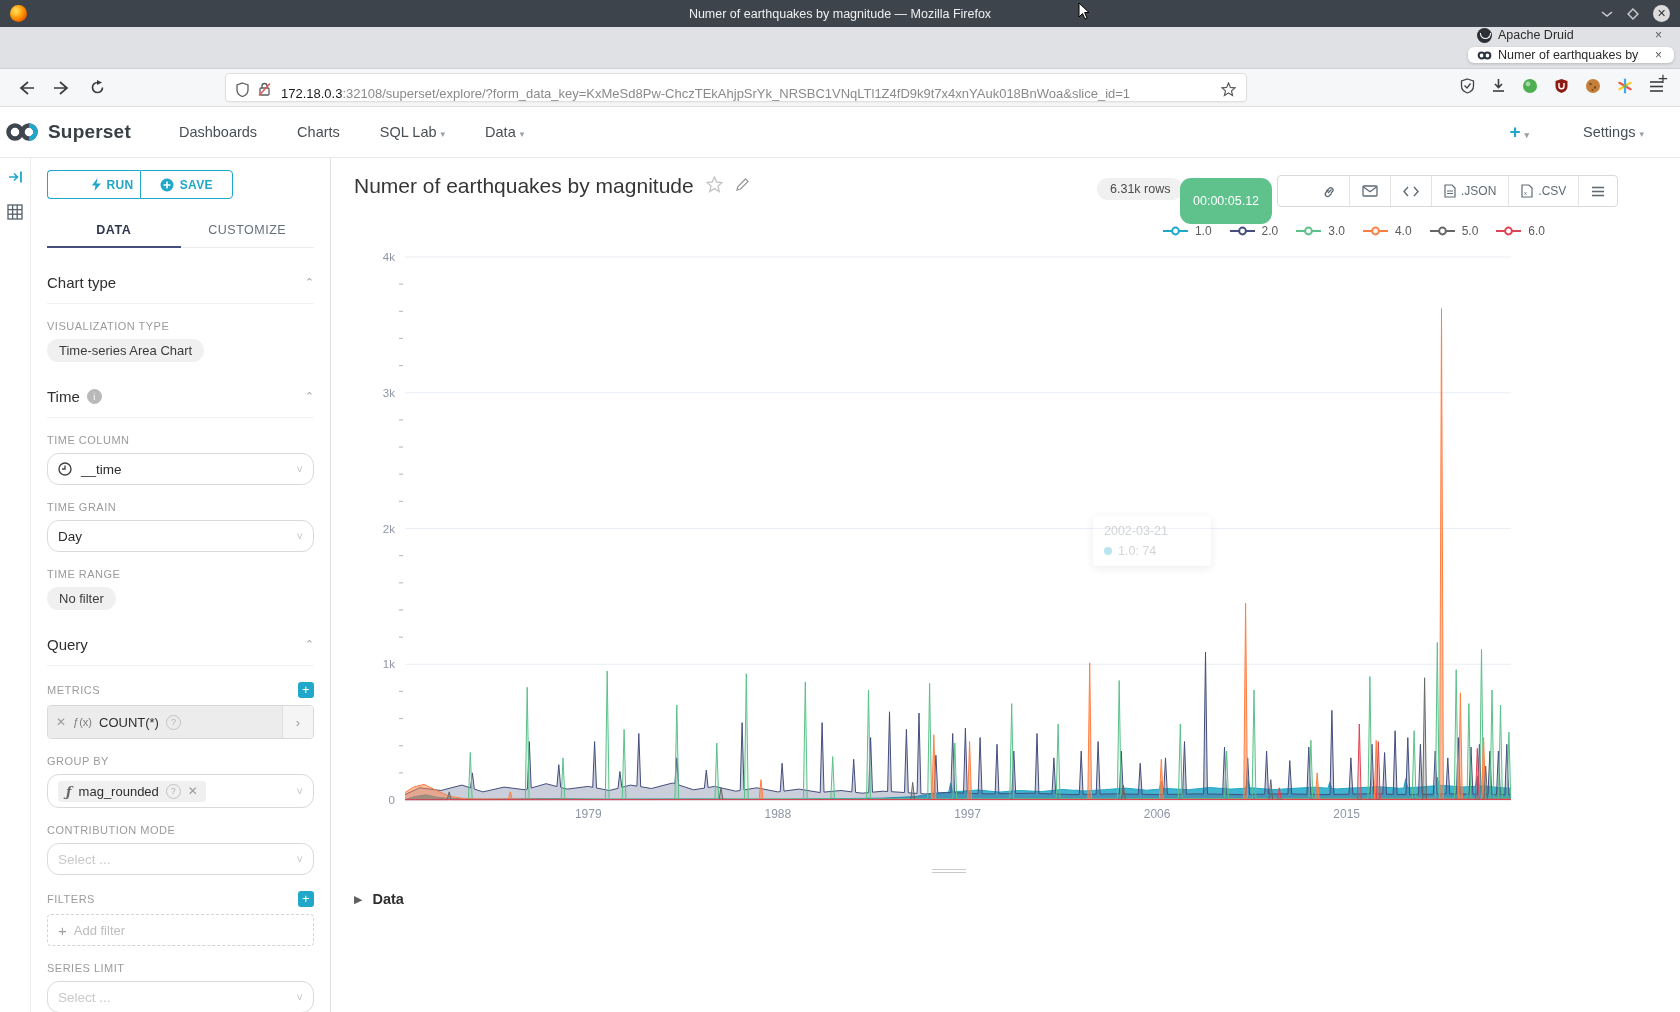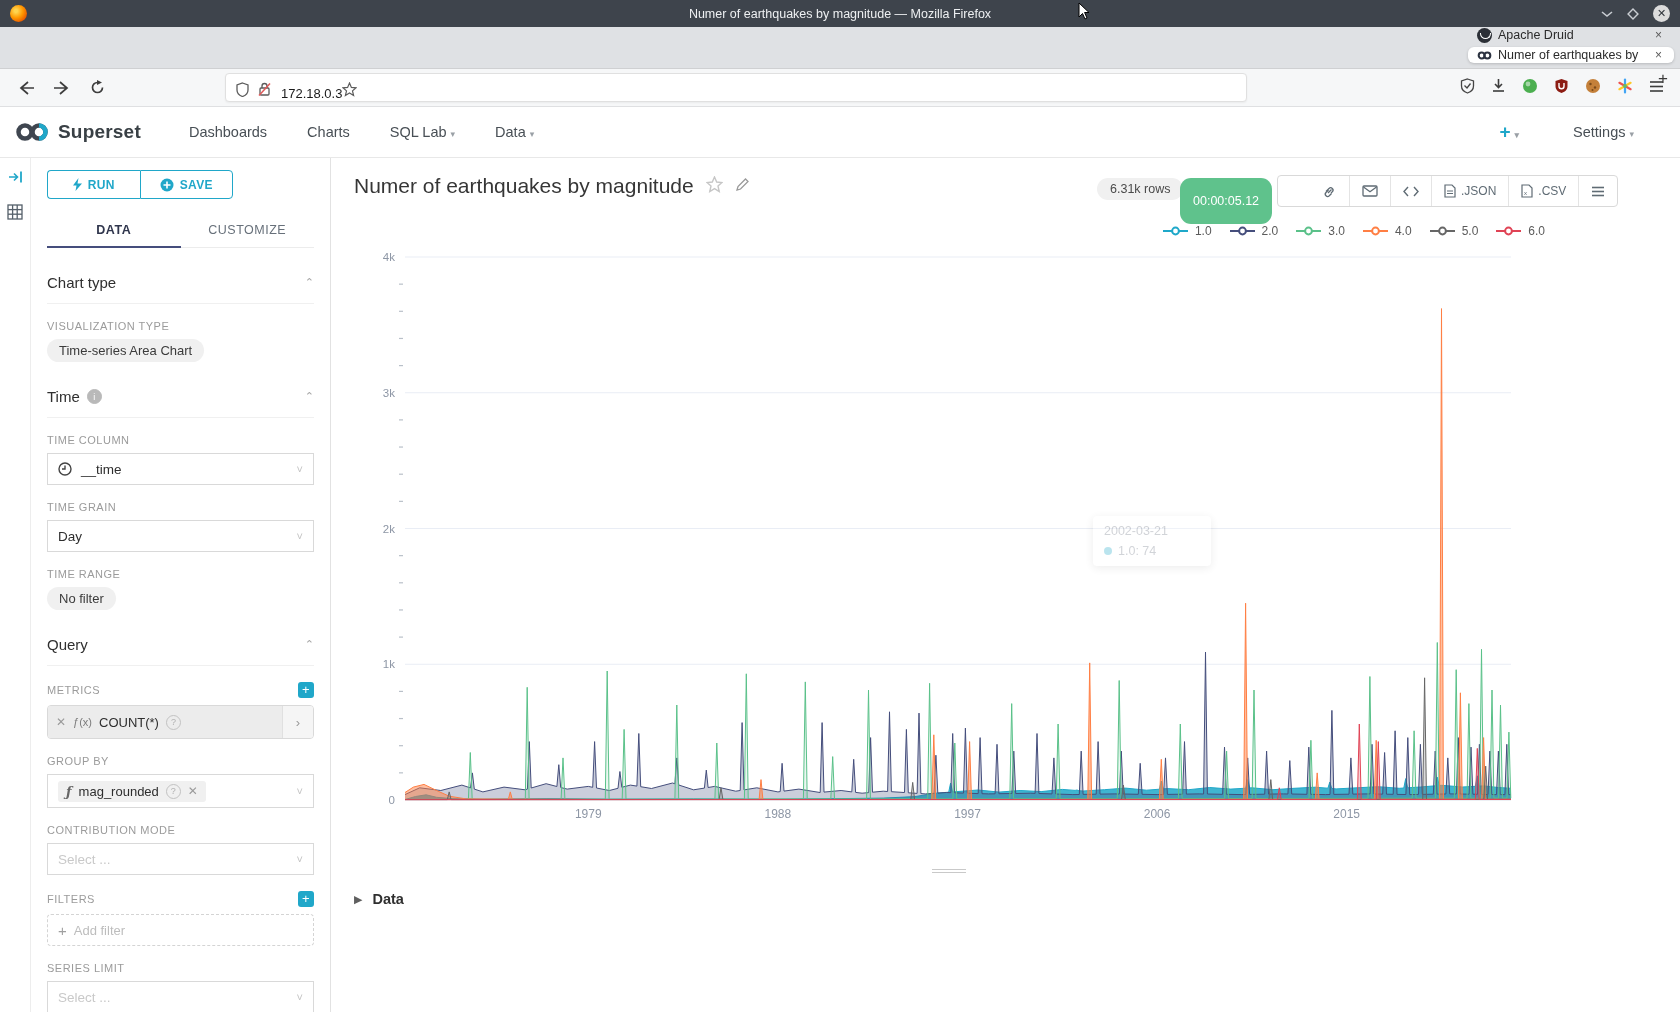--- a/index.html
+++ b/index.html
@@ -20,44 +20,44 @@
   .druid-favicon{background:#2b2f36;position:relative;}
   .druid-favicon:after{content:"";position:absolute;left:3px;top:5px;width:9px;height:5px;border:1.5px solid #fff;border-top:none;border-radius:0 0 6px 6px;}
   .newtab-btn{font-size:17px;color:#3a3a3a;padding:2px 8px;margin-bottom:6px;}
   #urlrow{height:37px;background:#f6f7f8;border-bottom:1px solid #dfe0e2;display:flex;align-items:center;padding:0 8px;}
   .nav-ic{color:#4a4a4a;padding:0 10px;display:flex;align-items:center;}
   #urlfield{margin-left:110px;width:1000px;height:27px;background:#fff;border:1px solid #e0e0e0;border-radius:4px;display:flex;align-items:flex-end;padding:0 10px;box-shadow:0 1px 2px rgba(0,0,0,.05);}
   #urlfield .host{font-size:13px;color:#1b1b1b;}
   #urlfield .rest{font-size:13px;color:#8a8a8a;white-space:nowrap;overflow:hidden;flex:1;}
   .toolbar-icons{margin-left:auto;display:flex;align-items:center;gap:16px;padding-right:8px;}
   
-  #ssnav{height:50px;border-bottom:1px solid #e8e8e8;display:flex;align-items:center;padding:0 14px;background:#fff;}
+  #ssnav{height:50px;border-bottom:1px solid #e8e8e8;display:flex;align-items:center;padding:0 4px;background:#fff;}
   .brand{display:flex;align-items:center;gap:8px;margin-right:28px;}
   .brand-name{font-size:19px;font-weight:bold;color:#394045;letter-spacing:.2px;}
   .navitem{font-size:14.5px;color:#484f55;margin:0 20px;}
   .caret{font-size:9px;color:#9aa0a6;margin-left:4px;}
   .nav-right{margin-left:auto;display:flex;align-items:center;gap:34px;padding-right:12px;}
   .plus-menu{color:#20a7c9;font-size:19px;font-weight:bold;}
   
   #appbody{display:flex;height:856px;}
   #ministrip{width:30px;border-right:1px solid #ededed;padding-top:12px;display:flex;flex-direction:column;align-items:center;gap:16px;background:#fff;}
   #sidebar{width:300px;border-right:1px solid #e2e2e2;padding:12px 16px 0 16px;box-sizing:border-box;background:#fff;overflow:hidden;}
   .btnrow{display:flex;width:186px;}
   .btnrow button{flex:1;height:29px;background:#fff;border:1px solid #20a7c9;color:#20a7c9;font-size:12px;font-weight:bold;letter-spacing:.3px;display:flex;align-items:center;justify-content:center;gap:6px;font-family:inherit;}
-  .btnrow button:first-child{border-radius:4px 0 0 4px;border-right:none;}
+  .btnrow button:first-child{border-radius:4px 0 0 4px;border-right:none;justify-content:flex-end;}
   .btnrow button:last-child{border-radius:0 4px 4px 0;}
   .sidetabs{display:flex;margin-top:16px;border-bottom:1px solid #ececec;}
   .sidetab{flex:1;text-align:center;font-size:12.5px;letter-spacing:.5px;color:#67707a;padding:8px 0 10px 0;position:relative;}
   .sidetab.active{color:#30364d;font-weight:bold;}
   .sidetab.active:after{content:"";position:absolute;left:0;right:0;bottom:-1px;height:2px;background:#454e7c;}
   .section-h{display:flex;align-items:center;font-size:15px;color:#2f2f2f;margin-top:26px;padding-bottom:12px;border-bottom:1px solid #f0f0f0;}
   .section-h .chev{margin-left:auto;color:#a5a5a5;font-size:11px;}
   .flabel{font-size:11px;color:#9b9b9b;letter-spacing:.5px;margin:16px 0 7px 0;display:flex;align-items:center;}
   .pill{display:inline-block;background:#f0f0f0;border-radius:12px;padding:4px 12px;font-size:13px;color:#3b3b3b;}
-  .select{height:30px;border:1px solid #d9d9d9;border-radius:0;display:flex;align-items:center;padding:0 10px;font-size:13.5px;color:#2e2e2e;background:#fff;}
+  .select{height:30px;border:1px solid #d9d9d9;border-radius:12px;display:flex;align-items:center;padding:0 10px;font-size:13.5px;color:#2e2e2e;background:#fff;}
   .select .sel-chev{margin-left:auto;color:#c3c3c3;font-size:11px;}
   .select .ph{color:#c9c9c9;}
   .addbtn{width:16px;height:16px;background:#20a7c9;border-radius:3px;color:#fff;font-size:13px;line-height:15px;text-align:center;margin-left:auto;}
   .metric-ctl{height:32px;border:1px solid #d9d9d9;border-radius:4px;background:#fafafa;display:flex;align-items:stretch;overflow:hidden;}
   .metric-main{flex:1;background:#ececec;display:flex;align-items:center;padding:0 8px;gap:7px;}
   .metric-x{color:#9a9a9a;font-size:12px;}
   .fx{font-size:11px;color:#7c7c7c;}
   .metric-name{font-size:13px;color:#2e2e2e;}
   .qmark{width:13px;height:13px;border:1px solid #c2c2c2;border-radius:50%;color:#b0b0b0;font-size:9px;display:inline-flex;align-items:center;justify-content:center;}
   .metric-arrow{width:30px;display:flex;align-items:center;justify-content:center;color:#9a9a9a;border-left:1px solid #e0e0e0;background:#f5f5f5;font-size:13px;}
@@ -150,20 +150,21 @@
     <div id="urlfield">
       <span style="margin-right:9px;"><svg width="13" height="15">
             <path d="M6.5 1 L12 3 V8 C12 11.5 9.5 13.5 6.5 14.5 C3.5 13.5 1 11.5 1 8 V3 Z" fill="none" stroke="#5c5c5c" stroke-width="1.3"></path>
           </svg></span>
       <span style="margin-right:9px;"><svg width="14" height="15">
             <rect x="2" y="6" width="9" height="7" rx="1" fill="none" stroke="#5c5c5c" stroke-width="1.3"></rect>
             <path d="M4 6 V4 a2.5 2.5 0 0 1 5 0 V6" fill="none" stroke="#5c5c5c" stroke-width="1.3"></path>
             <line x1="1" y1="13.5" x2="12" y2="1.5" stroke="#e05a5a" stroke-width="1.5"></line>
           </svg></span>
       <span class="host">172.18.0.3</span>
+      <span class="rest">:32108/superset/explore/?form_data_key=KxMeSd8Pw-ChczTEkAhjpSrYk_NRSBC1VNqLTl1Z4fD9k9t7x4xnYAuk018BnWoa&amp;slice_id=1</span>
       <span><svg width="15" height="15">
             <polygon points="7.5,1 9.4,5.4 14,5.8 10.5,8.9 11.6,13.5 7.5,11 3.4,13.5 4.5,8.9 1,5.8 5.6,5.4" fill="none" stroke="#5c5c5c" stroke-width="1.2"></polygon>
           </svg></span>
     </div>
     <div class="toolbar-icons">
       <span><svg width="15" height="16">
             <path d="M7.5 1 L13.5 3 V8 C13.5 12 10.5 14 7.5 15 C4.5 14 1.5 12 1.5 8 V3 Z" fill="none" stroke="#444" stroke-width="1.3"></path>
             <polyline points="4.5,7.5 7,10 10.5,5.5" fill="none" stroke="#444" stroke-width="1.3"></polyline>
           </svg></span>
       <span><svg width="15" height="15">

